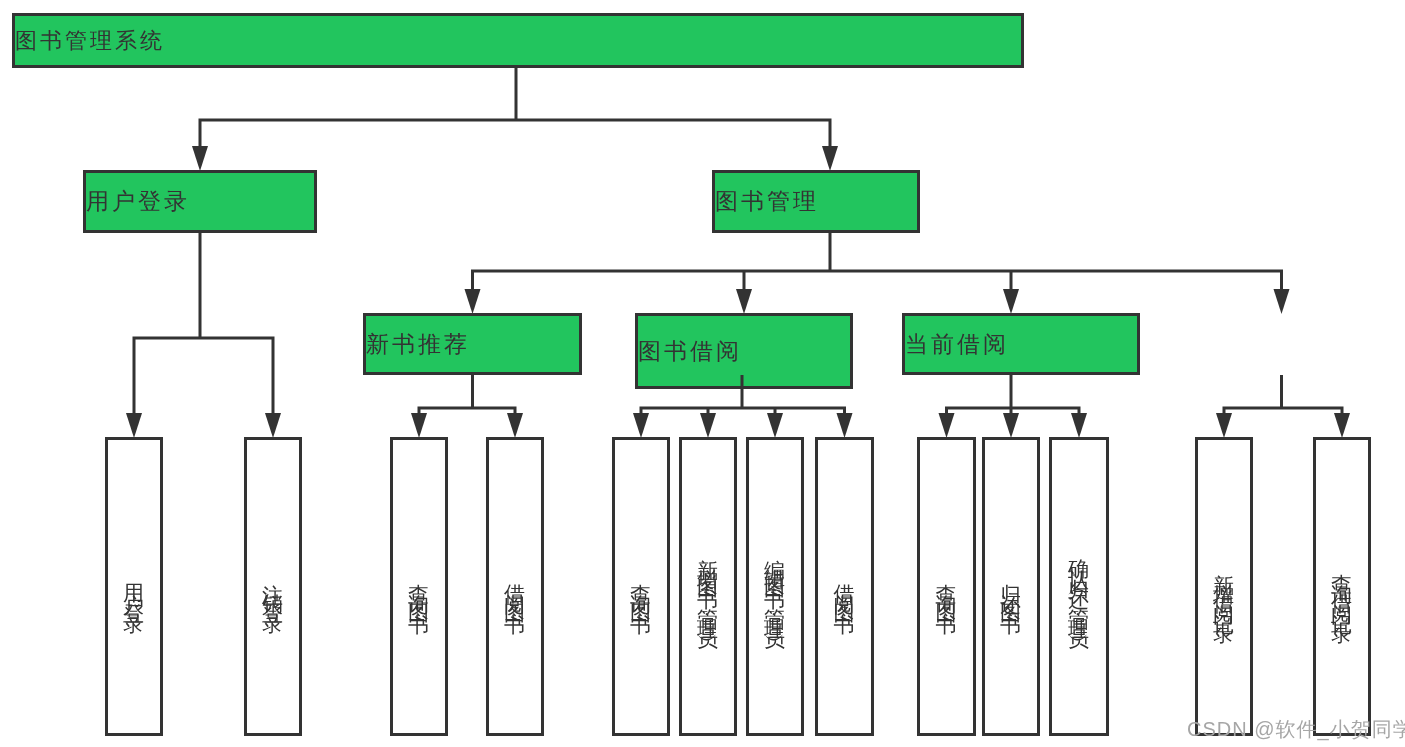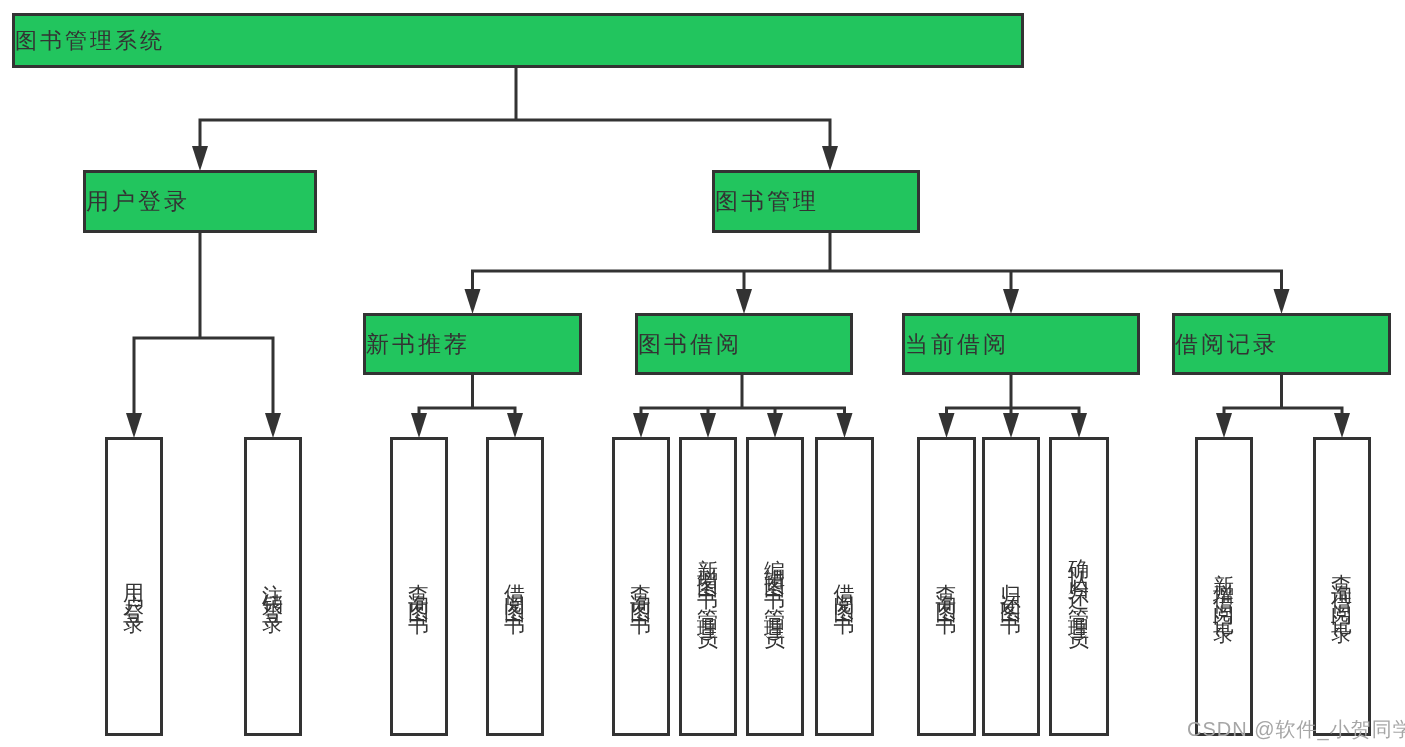--- a/index.html
+++ b/index.html
@@ -86,28 +86,25 @@
   <div class="hbox" style="left:83px; top:170px; width:234px; height:63px">
     <span>用户登录</span>
   </div>
   <div class="hbox" style="left:712px; top:170px; width:208px; height:63px">
     <span>图书管理</span>
   </div>
 
   <div class="hbox" style="left:363px; top:313px; width:219px; height:62px">
     <span>新书推荐</span>
   </div>
-  <div class="hbox" style="left:635px; top:313px; width:218px; height:62px">
+  <div class="hbox" style="left:635px; top:313px; width:218px; height:76px">
     <span>图书借阅</span>
   </div>
   <div class="hbox" style="left:902px; top:313px; width:238px; height:62px">
     <span>当前借阅</span>
-  </div>
-  <div class="hbox" style="left:1172px; top:313px; width:219px; height:62px">
-    <span>借阅记录</span>
   </div>
 
   <div class="leaf" style="left:105px; width:58px">
     <span class="vtext">用户登录</span>
   </div>
   <div class="leaf" style="left:244px; width:58px">
     <span class="vtext">注销登录</span>
   </div>
   <div class="leaf" style="left:390px; width:58px">
     <span class="vtext">查询图书</span>

